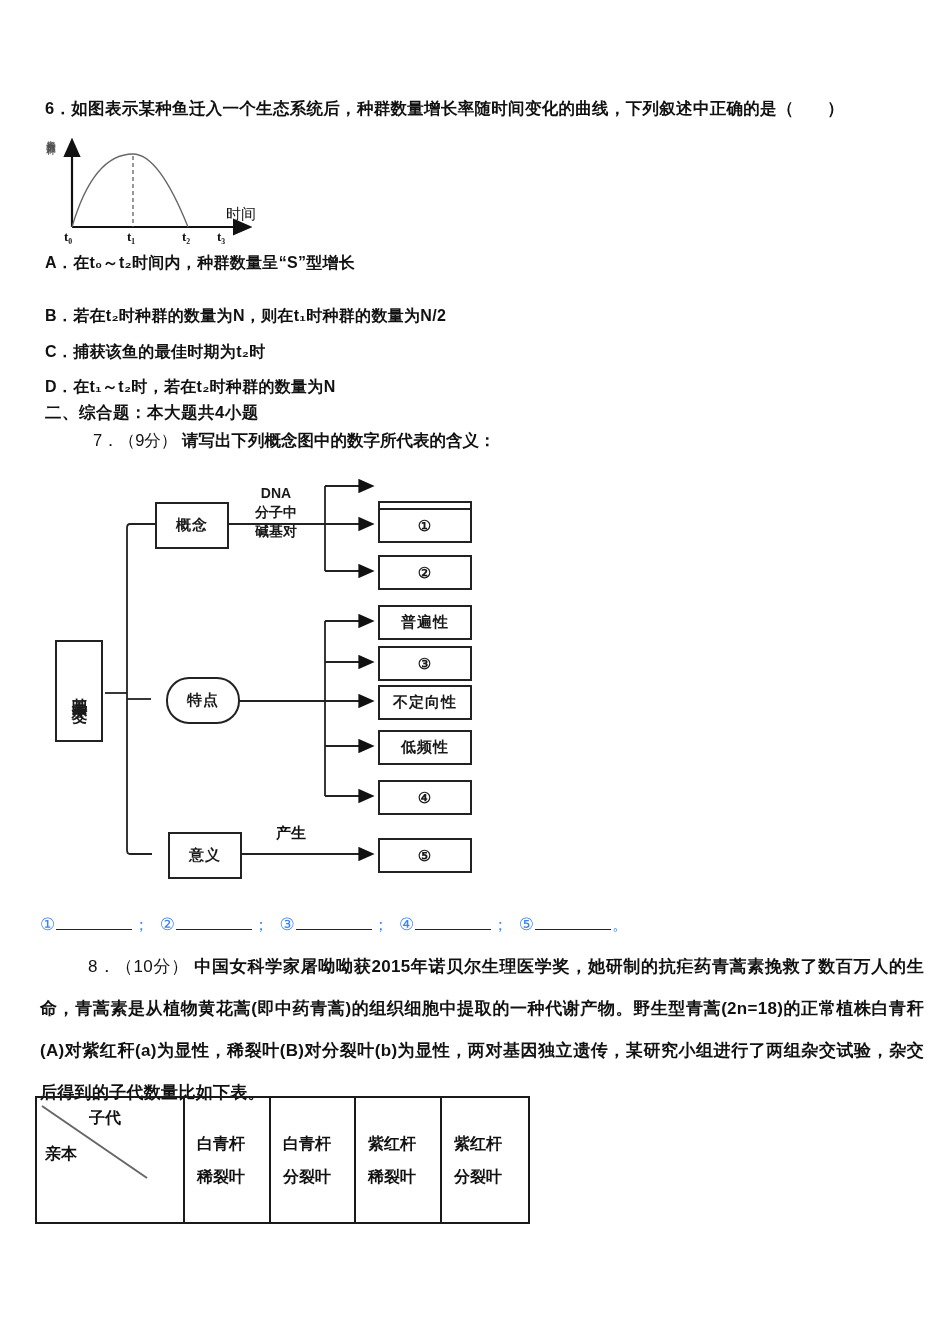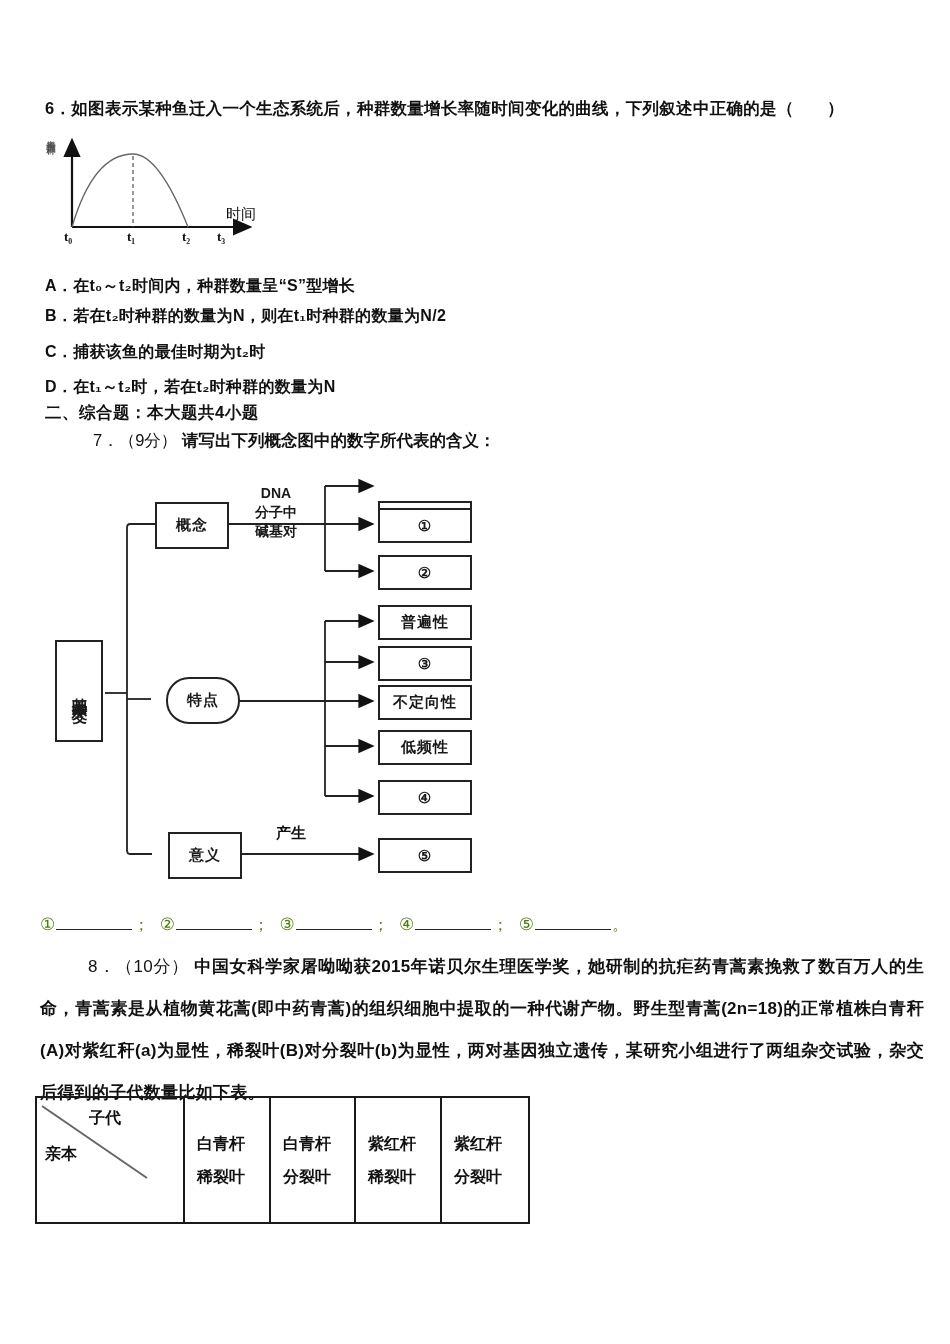--- a/index.html
+++ b/index.html
@@ -31,21 +31,21 @@
     display:flex;align-items:center;justify-content:center;
     font-size:15px;font-weight:700;letter-spacing:1px;color:#1a1a1a;
   }
   .dbox.vert{writing-mode:vertical-rl;text-orientation:upright;letter-spacing:3px;font-size:16px;}
   .dna-label{
     position:absolute;left:196px;top:26px;width:80px;text-align:center;
     font-size:14px;font-weight:700;line-height:19px;color:#1a1a1a;
   }
   .produce-label{position:absolute;left:236px;top:366px;font-size:15px;font-weight:700;}
   
-  .blanks{left:40px;top:914px;font-size:16px;color:#4d7c0f;}
+  .blanks{left:40px;top:914px;font-size:16px;color:#3b82f6;}
   .blank-num{font-size:17px;}
   .blank-line{display:inline-block;width:76px;height:15px;border-bottom:1.5px solid #222;margin:0 1px;}
   .blank-sep{margin-right:6px;}
   
   .q8para{
     left:40px;top:946px;width:884px;
     font-size:17px;line-height:42px;text-align:justify;letter-spacing:0.3px;
   }
   
   .xtable{left:35px;top:1096px;}
@@ -79,21 +79,21 @@
       <line x1="93" y1="24" x2="93" y2="95" stroke="#555" stroke-width="1.2" stroke-dasharray="4 3"></line>
       <text x="24" y="109" font-size="13" font-weight="bold">t₀</text>
       <text x="87" y="109" font-size="13" font-weight="bold">t₁</text>
       <text x="142" y="109" font-size="13" font-weight="bold">t₂</text>
       <text x="177" y="109" font-size="13" font-weight="bold">t₃</text>
       <text x="186" y="87" font-size="15" style="font-family:'Liberation Sans',sans-serif">时间</text>
     </svg>
     <div class="ylabel">种群数量增长率</div>
   </div>
 
-  <div class="abs option" style="left:45px;top:276px;">A．在t₀～t₂时间内，种群数量呈“S”型增长</div>
+  <div class="abs option" style="left:45px;top:253px;">A．在t₀～t₂时间内，种群数量呈“S”型增长</div>
   <div class="abs option" style="left:45px;top:306px;">B．若在t₂时种群的数量为N，则在t₁时种群的数量为N/2</div>
   <div class="abs option" style="left:45px;top:342px;">C．捕获该鱼的最佳时期为t₂时</div>
   <div class="abs option" style="left:45px;top:377px;">D．在t₁～t₂时，若在t₂时种群的数量为N</div>
 
   <div class="abs section-head" style="left:45px;top:402px;">二、综合题：本大题共4小题</div>
 
   <div class="abs" style="left:45px;top:430px;font-size:16.5px;">
     <span class="q-prefix">7．（9分）</span>
     <span class="q-body">请写出下列概念图中的数字所代表的含义：</span>
   </div>

